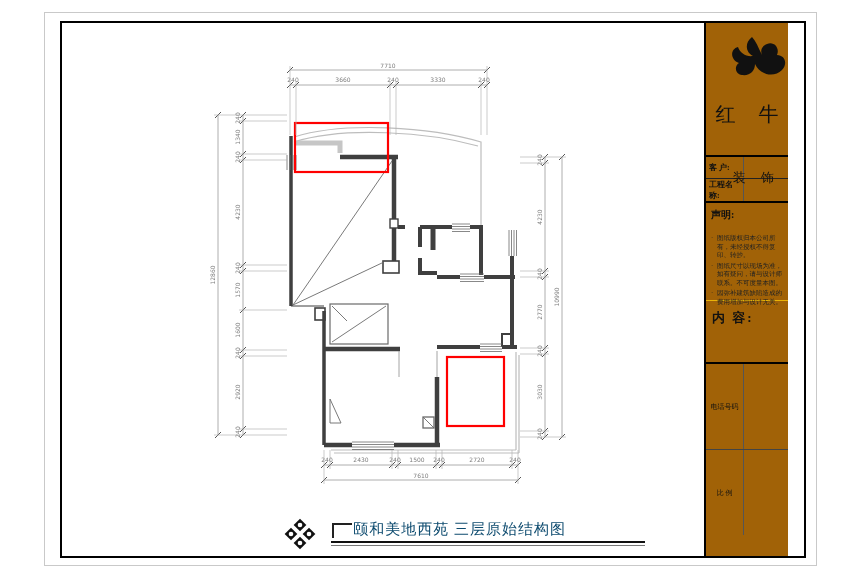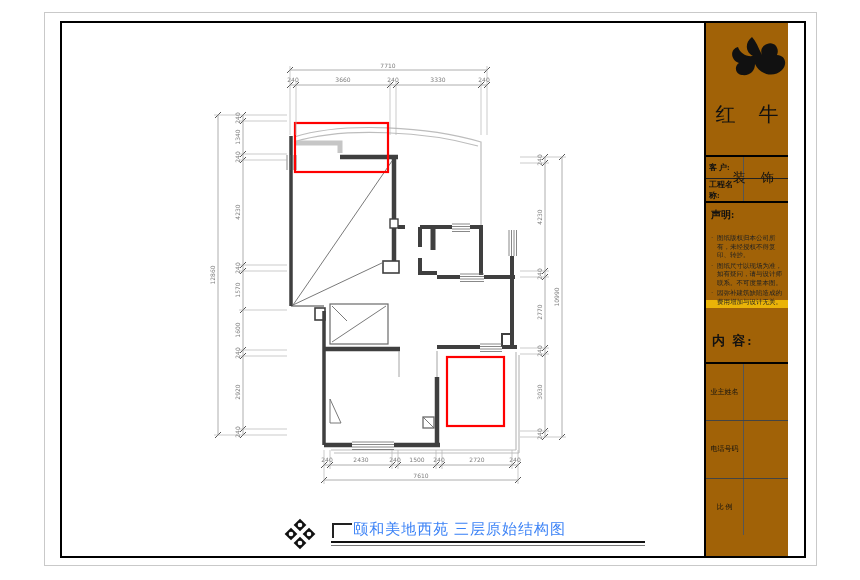--- a/index.html
+++ b/index.html
@@ -5,40 +5,40 @@
   html,body{margin:0;padding:0;background:#ffffff;width:860px;height:580px;position:relative;
     font-family:"Liberation Serif",serif;}
   .stage{position:absolute;left:0;top:0;width:860px;height:580px;overflow:hidden;}
   .outer-border{position:absolute;left:44px;top:12px;width:773px;height:554px;
     border:1px solid #c9c9c9;box-sizing:border-box;}
   .frame{position:absolute;left:60px;top:21px;width:746px;height:537px;
     border:2px solid #000;box-sizing:border-box;background:transparent;}
   svg.plan{position:absolute;left:0;top:0;width:860px;height:580px;}
   .dim-text{font:6px "DejaVu Sans",sans-serif;fill:#7d7d7d;}
   .footer-title{position:absolute;left:352px;top:520px;width:215px;height:20px;
-    font-size:15px;color:#3b82f6;text-align:center;letter-spacing:1px;white-space:nowrap;}
+    font-size:15px;color:#0c4a6e;text-align:center;letter-spacing:1px;white-space:nowrap;}
 
   
   .tb{position:absolute;left:704px;top:23px;width:84px;height:533px;
     border-left:2px solid #000;box-sizing:border-box;background:#a16207;color:#111;}
   .tb .logo-cell{height:132px;position:relative;}
   .tb .brand-top{position:absolute;left:0;right:0;top:78px;text-align:center;
     font-size:20px;letter-spacing:9px;padding-left:9px;}
   .tb .brand-bottom{position:absolute;right:8px;top:102px;font-size:13px;letter-spacing:6px;margin-top:44px;}
   .tb .bull{position:absolute;left:16px;top:10px;}
   .tb .field-row{display:flex;height:23px;border-top:1px solid #222;box-sizing:border-box;}
   .tb .field-row.first{border-top:2px solid #000;}
   .tb .f-label{width:38px;font-size:8px;display:flex;align-items:center;padding-left:3px;
     box-sizing:border-box;border-right:1px solid #555;font-weight:bold;}
   .tb .f-value{flex:1;}
   .tb .statement{border-top:2px solid #000;height:99px;box-sizing:border-box;padding:5px 4px 0 5px;}
   .tb .statement .s-title{font-size:10px;font-weight:bold;margin-bottom:12px;}
   .tb .statement .s-item{display:flex;font-size:6.5px;line-height:8.5px;margin-bottom:2px;color:#222;}
   .tb .statement .s-marker{width:6px;flex:none;}
-  .tb .content-cell{border-top:8px solid #eab308;height:62px;box-sizing:border-box;padding:24px 0 0 6px;}
+  .tb .content-cell{border-top:1px solid #eab308;height:62px;box-sizing:border-box;padding:8px 0 0 6px;}
   .tb .content-label{font-size:13px;font-weight:bold;letter-spacing:2px;}
   .tb .info{border-top:2px solid #000;height:173px;box-sizing:border-box;display:flex;flex-direction:column;}
   .tb .info-row{flex:1;display:flex;border-top:1px solid #444;box-sizing:border-box;}
   .tb .info-row:first-child{border-top:none;}
   .tb .i-label{width:38px;font-size:7px;display:flex;align-items:center;justify-content:center;
     box-sizing:border-box;border-right:1px solid #555;}
   .tb .i-value{flex:1;}
 </style>
 </head>
 <body>
@@ -291,24 +291,20 @@
         <span>因弥补建筑缺陷造成的费用增加与设计无关。</span>
       </div>
     </div>
 
     <div class="content-cell">
       <div class="content-label">内 容:</div>
     </div>
 
     <div class="info">
       <div class="info-row">
-        <div class="i-label">业主姓名</div>
-        <div class="i-value"></div>
-      </div>
-      <div class="info-row">
         <div class="i-label">电话号码</div>
         <div class="i-value"></div>
       </div>
       <div class="info-row">
         <div class="i-label">比 例</div>
         <div class="i-value"></div>
       </div>
     </div>
   </div>
 </div>

